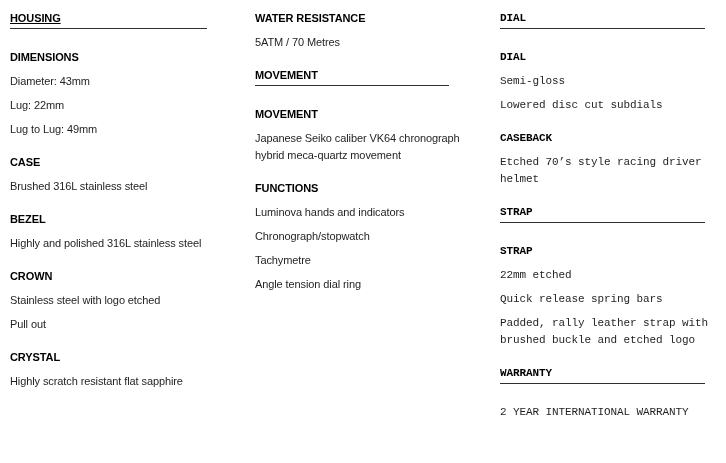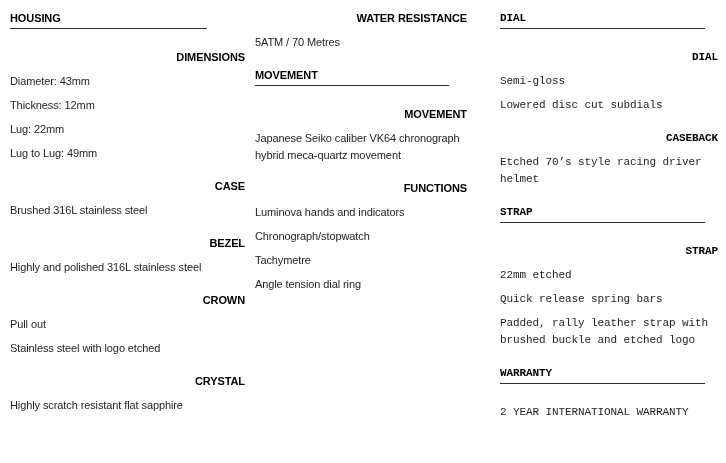--- a/index.html
+++ b/index.html
@@ -20,59 +20,57 @@
 
   .block-heading {
     font-weight: bold;
     color: #000000;
     line-height: 17px;
     padding-bottom: 1px;
     border-bottom: 1.5px solid #2f2f2f;
     margin-bottom: 20px;
   }
   .block-heading:not(:first-child) { margin-top: 6px; }
-  .col-0 .block-heading { width: 197px; }
+  .col-0 .block-heading { width: 197px; text-decoration: underline; }
   .col-1 .block-heading { width: 194px; }
   .col-2 .block-heading { width: 205px; }
 
   .group { margin-bottom: 16px; }
   .group-label {
     font-weight: bold;
     color: #000000;
     line-height: 17px;
     margin: 0 0 7px 0;
-    text-align: right;
   }
   .line { margin: 0 0 7px 0; line-height: 17px; }
 </style>
 </head>
 <body>
 
 <div id="spec-sheet">
     <div class="column col-0">
       <div class="block-heading">HOUSING</div>
       <div class="group">
         <div class="group-label">DIMENSIONS</div>
         <p class="line">Diameter: 43mm</p>
-        <p class="line">Thickness: 12mm</p>
         <p class="line">Lug: 22mm</p>
         <p class="line">Lug to Lug: 49mm</p>
       </div>
       <div class="group">
         <div class="group-label">CASE</div>
         <p class="line">Brushed 316L stainless steel</p>
       </div>
       <div class="group">
         <div class="group-label">BEZEL</div>
         <p class="line">Highly and polished 316L stainless steel</p>
       </div>
       <div class="group">
         <div class="group-label">CROWN</div>
+        <p class="line">Stainless steel with logo etched</p>
         <p class="line">Pull out</p>
-        <p class="line">Stainless steel with logo etched</p>
       </div>
       <div class="group">
         <div class="group-label">CRYSTAL</div>
         <p class="line">Highly scratch resistant flat sapphire</p>
       </div>
     </div>
     <div class="column col-1">
       <div class="group">
         <div class="group-label">WATER RESISTANCE</div>
         <p class="line">5ATM / 70 Metres</p>

